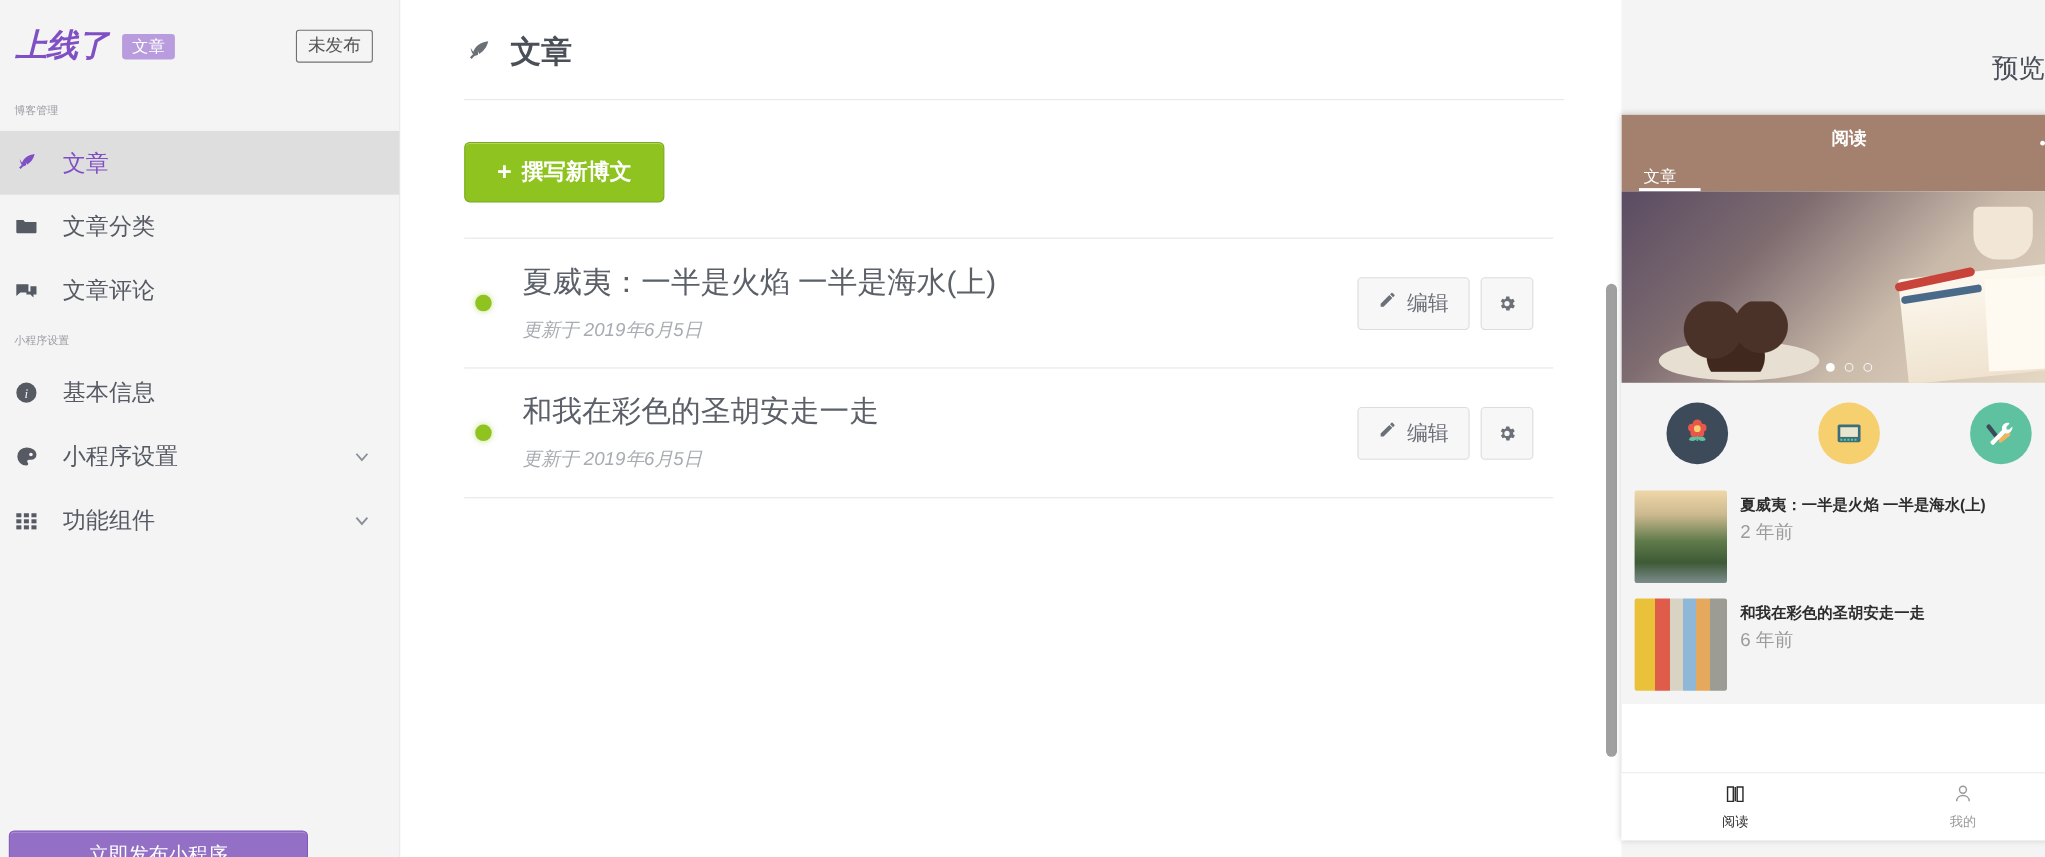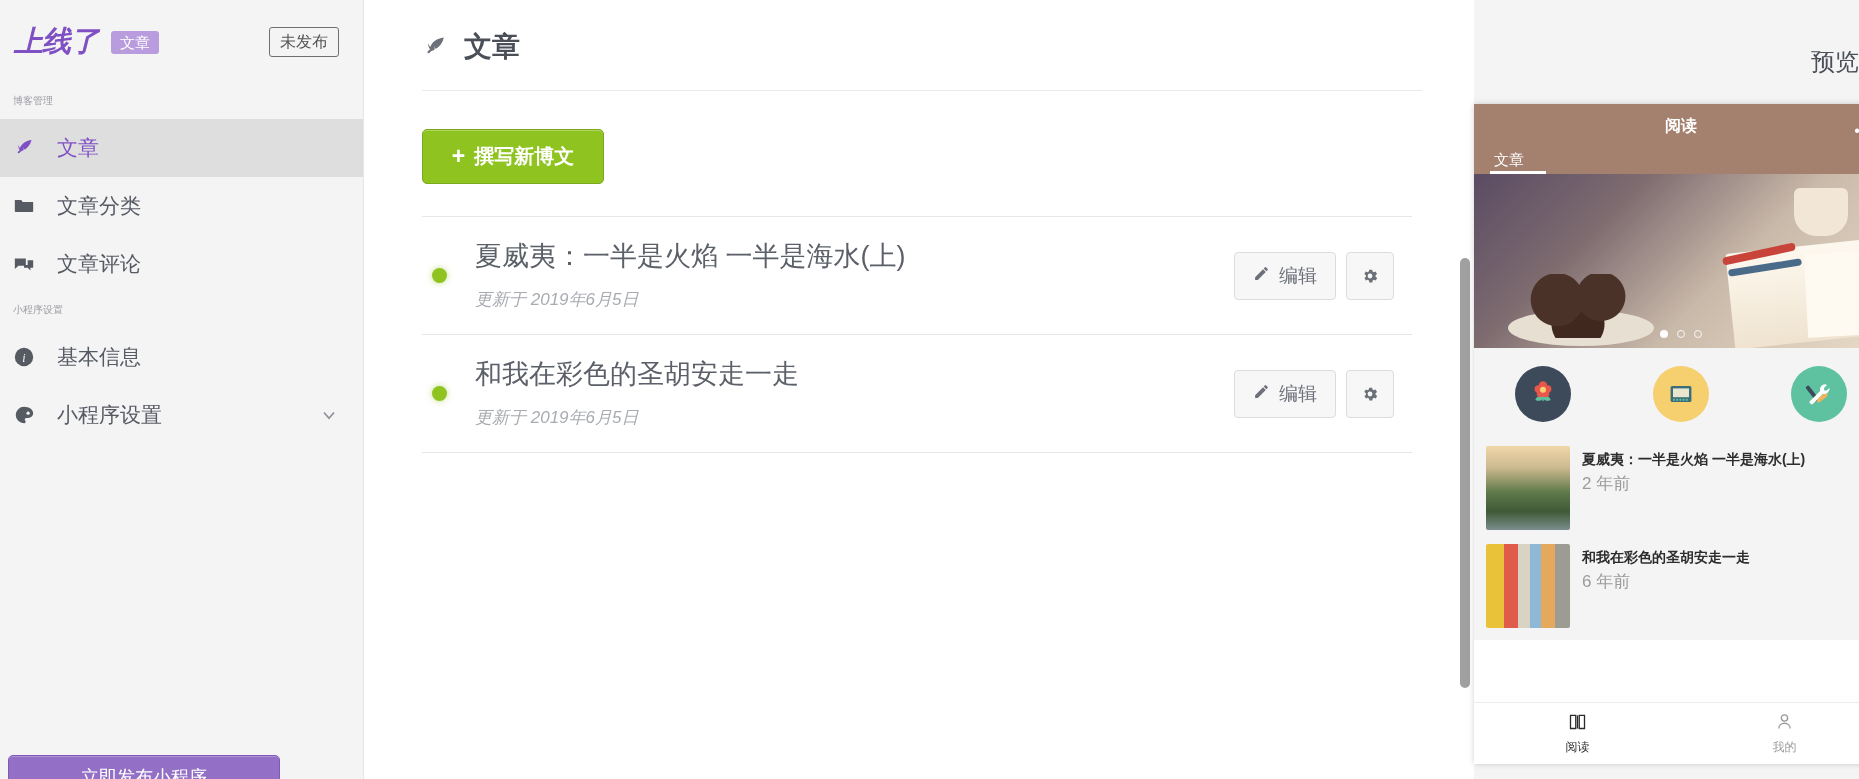--- a/index.html
+++ b/index.html
@@ -491,20 +491,41 @@
           </svg>
       </span>
       <span class="sb-label">小程序设置</span>
       <span class="sb-caret">
         <svg width="20" height="20" viewBox="0 0 24 24" fill="none" stroke="currentColor" stroke-width="2">
             <polyline points="6 9 12 16 18 9"></polyline>
           </svg>
       </span>
     </div>
 
+    <div class="sb-item">
+      <span class="sb-ic">
+        <svg width="22" height="22" viewBox="0 0 24 24" fill="currentColor">
+          <rect x="2" y="5" width="5" height="4"></rect>
+            <rect x="9.5" y="5" width="5" height="4"></rect>
+            <rect x="17" y="5" width="5" height="4"></rect>
+          <rect x="2" y="11" width="5" height="4"></rect>
+            <rect x="9.5" y="11" width="5" height="4"></rect>
+            <rect x="17" y="11" width="5" height="4"></rect>
+          <rect x="2" y="17" width="5" height="4"></rect>
+            <rect x="9.5" y="17" width="5" height="4"></rect>
+            <rect x="17" y="17" width="5" height="4"></rect>
+        </svg>
+      </span>
+      <span class="sb-label">功能组件</span>
+      <span class="sb-caret">
+        <svg width="20" height="20" viewBox="0 0 24 24" fill="none" stroke="currentColor" stroke-width="2">
+            <polyline points="6 9 12 16 18 9"></polyline>
+          </svg>
+      </span>
+    </div>
 
     <div class="sb-bottom-btn">立即发布小程序</div>
   </aside>
 
   <main class="main">
     <div class="main-inner">
 
       <div class="page-title-row">
         <span class="page-title-ic">
           <svg width="26" height="26" viewBox="0 0 24 24" fill="currentColor">

